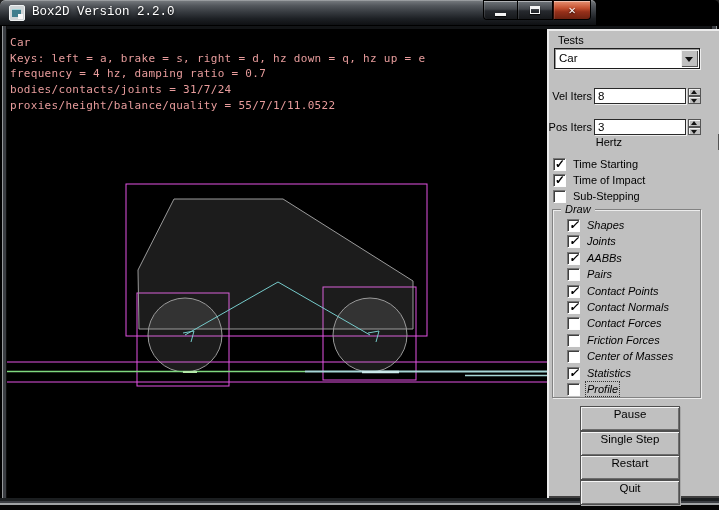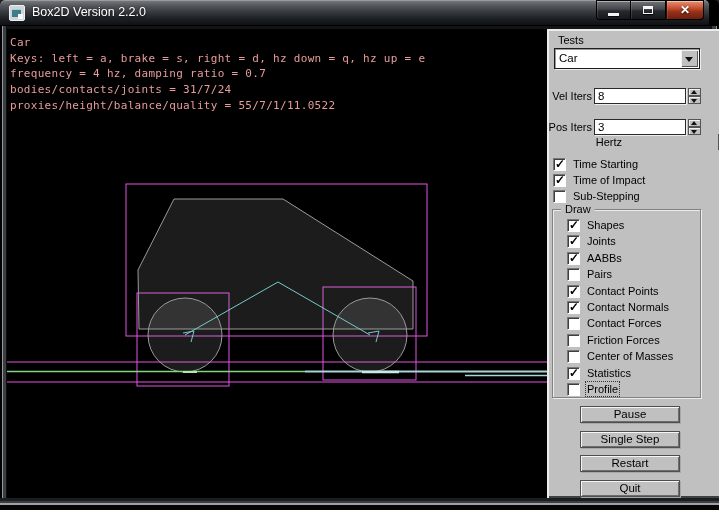--- a/index.html
+++ b/index.html
@@ -1,21 +1,21 @@
 <!DOCTYPE html>
 <html><head>
 <meta charset="utf-8">
 <style>
   html,body{margin:0;padding:0;background:#222;}
   .window{position:relative;width:719px;height:510px;background:#000;overflow:hidden;
           border-radius:5px 5px 0 0;font-family:"Liberation Sans",sans-serif;}
   
-  .titlebar{position:absolute;left:0;top:0;width:709px;height:26px;border-radius:5px 5px 0 0;
+  .titlebar{position:absolute;left:0;top:0;width:596px;height:26px;border-radius:5px 5px 0 0;
     background:linear-gradient(180deg,#7a7e82 0%,#53575c 22%,#35393e 48%,#1d2024 72%,#0c0e10 100%);
-    box-shadow:inset 0 1px 0 rgba(255,255,255,.25), inset 0 -1px 0 #000;}
+    box-shadow:inset 0 1px 0 rgba(255,255,255,.25), inset 0 -1px 0 #000;font-family:Liberation Mono, monospace;}
   .app-icon{position:absolute;left:9px;top:5px;width:16px;height:16px;background:#cfd4d6;
     border:1px solid #eef1f2;box-sizing:border-box;border-radius:2px;}
   .app-icon .inner{position:absolute;left:2px;top:3px;width:9px;height:8px;background:#3f7d8c;
     box-shadow:inset 0 1px 0 #9fd4da;}
   .app-icon .corner{position:absolute;right:1px;bottom:1px;width:5px;height:5px;background:#f8f8f8;}
   .title-text{position:absolute;left:32px;top:0;height:26px;line-height:25px;color:#ffffff;
     font-size:12.5px;text-shadow:0 1px 3px rgba(0,0,0,.9);}
   .caption-group{position:absolute;right:5px;top:0;height:20px;display:flex;}
   .cap-btn{position:relative;height:20px;box-sizing:border-box;border:1px solid #000;
     box-shadow:inset 0 1px 0 rgba(255,255,255,.45), inset 1px 0 0 rgba(255,255,255,.12);}
@@ -66,23 +66,23 @@
   .spin-btn.up{top:0;} .spin-btn.down{top:8px;}
   .tri-up-s{position:absolute;left:2px;top:1px;width:0;height:0;border:3px solid transparent;border-bottom:4px solid #111;border-top:none;}
   .tri-down-s{position:absolute;left:2px;top:2px;width:0;height:0;border:3px solid transparent;border-top:4px solid #111;border-bottom:none;}
   .check-row{position:absolute;height:13px;}
   .checkbox{position:absolute;left:0;top:0;width:13px;height:13px;background:#fff;box-sizing:border-box;
     border:1px solid;border-color:#777 #fdfdfd #fdfdfd #777;box-shadow:inset 1px 1px 0 #3f3f3f;}
   .checkbox .mark{position:absolute;left:1px;top:-2px;font-size:12px;font-weight:bold;color:#000;}
   .check-label{position:absolute;left:20px;top:0px;white-space:nowrap;}
   .check-label.focused{outline:1px dotted #333;outline-offset:1px;}
   .groupbox{position:absolute;left:5px;top:180px;width:149px;height:189px;box-sizing:border-box;
-    border:1px solid #828282;box-shadow:1px 1px 0 #ececec, inset 1px 1px 0 #ececec;}
+    border:1px solid #828282;box-shadow:1px 1px 0 #ececec, inset 1px 1px 0 #ececec;font-style:italic;}
   .group-legend{position:absolute;left:8px;top:-7px;background:#c0c0c0;padding:0 4px;}
-  .btn3d{position:absolute;left:33px;width:100px;height:17px;background:#c0c0c0;box-sizing:border-box;
+  .btn3d{position:absolute;left:33px;width:100px;height:25px;background:#c0c0c0;box-sizing:border-box;
     border:1px solid #4f4f4f;box-shadow:inset 1px 1px 0 #f5f5f5, inset -1px -1px 0 #6d6d6d, 1px 1px 0 #a8a8a8;
     text-align:center;line-height:15px;font-size:11.5px;cursor:default;}
 </style>
 </head>
 <body>
 
 <div class="window">
 
   <div class="titlebar">
     <div class="app-icon">

